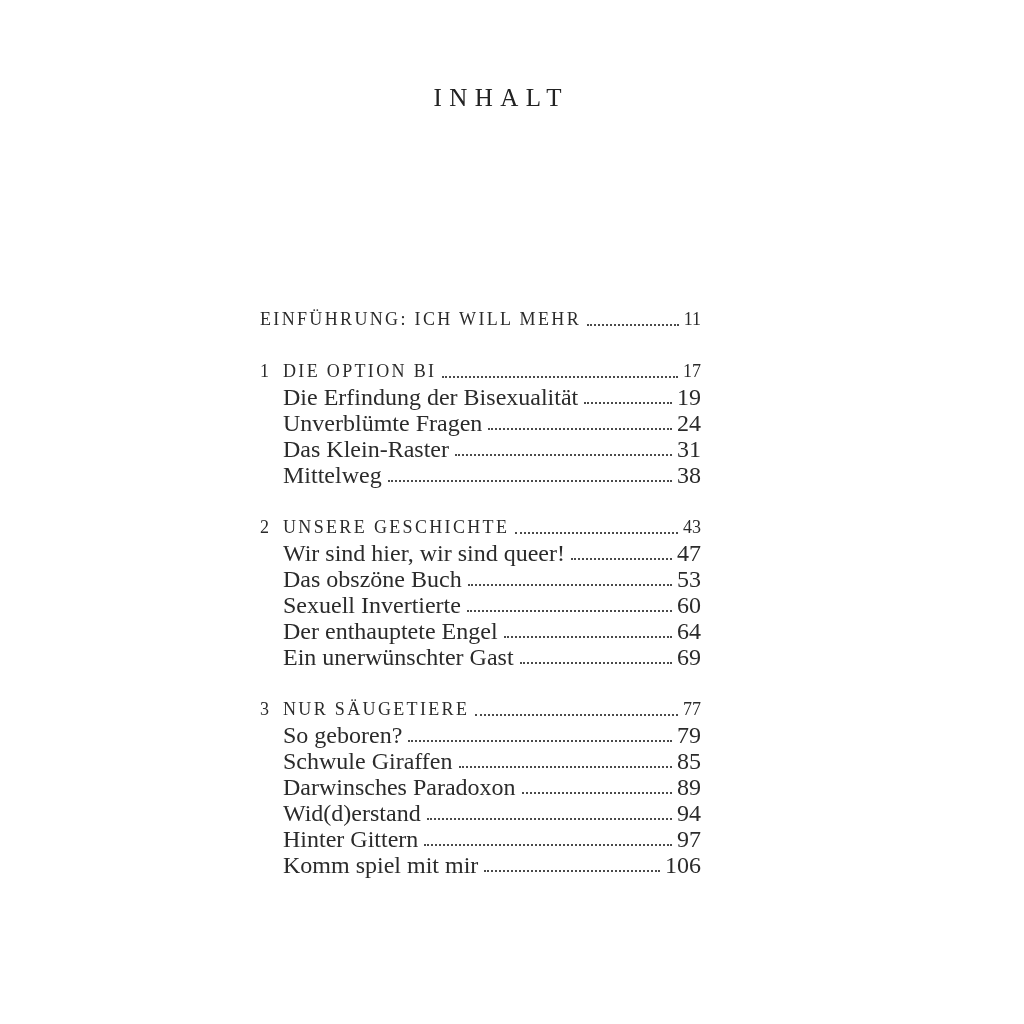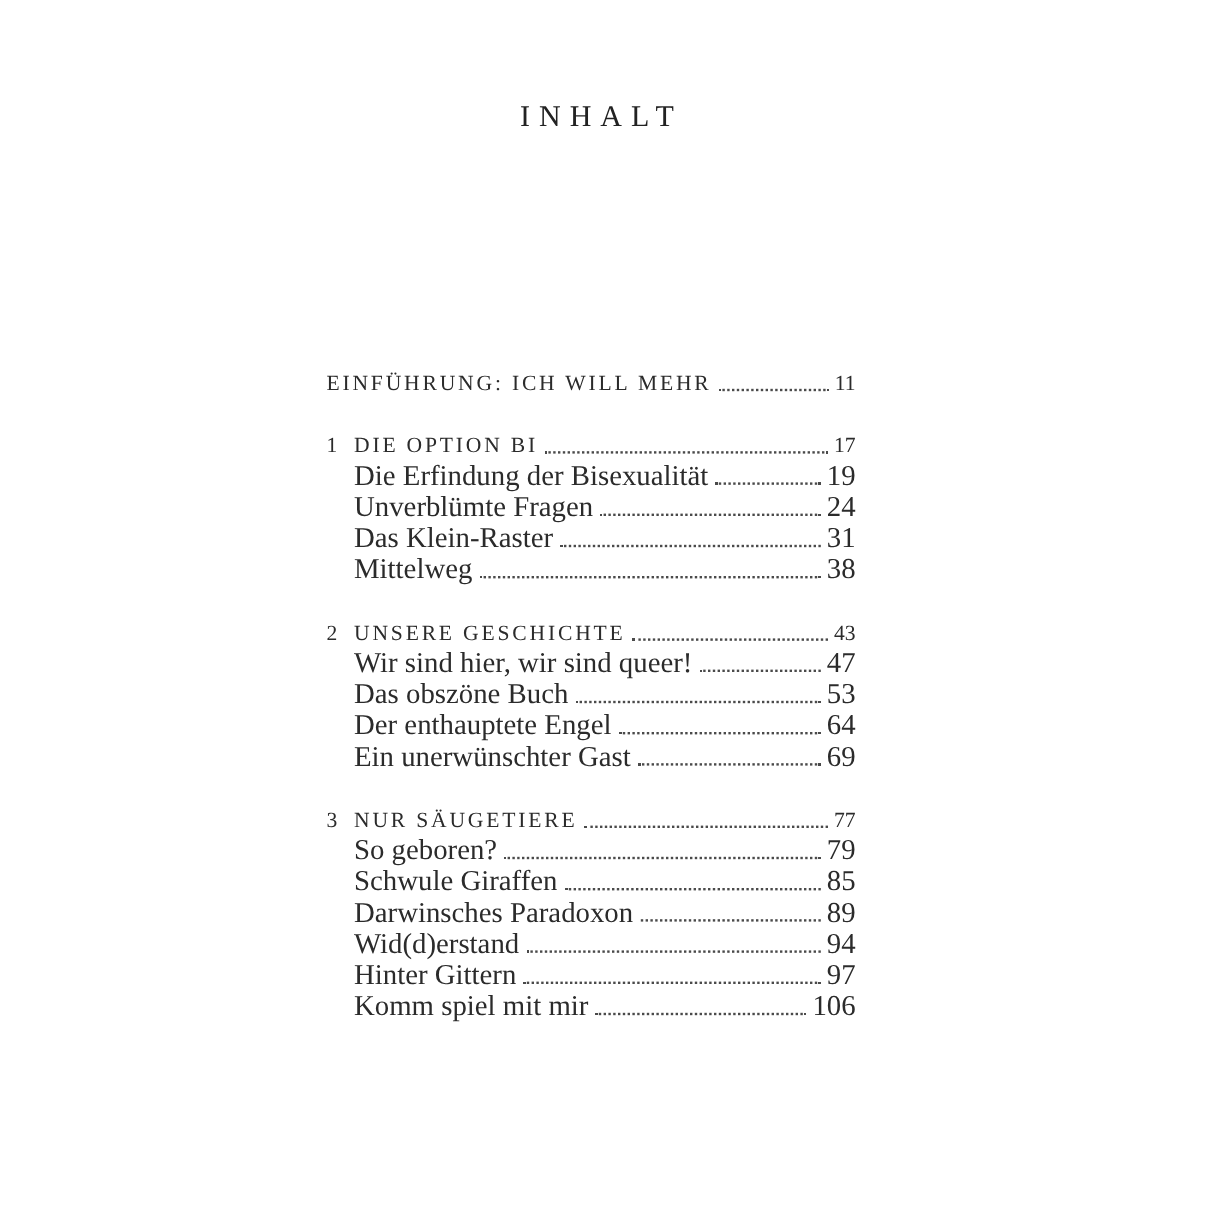--- a/index.html
+++ b/index.html
@@ -24,21 +24,21 @@
     font-size: 25px;
     font-weight: normal;
     letter-spacing: 0.30em;
     text-indent: 0.30em; 
     color: #222222;
     margin: 0;
   }
   .toc {
     position: absolute;
     top: 306px;
-    left: 272px;
+    left: 260px;
     width: 441px;
   }
   .row {
     display: flex;
     align-items: baseline;
     line-height: 26px;
     font-size: 24px;
   }
   .row.caps {
     font-size: 18px;
@@ -121,20 +121,25 @@
     <span class="label">Wir sind hier, wir sind queer!</span>
     <span class="leader"></span>
     <span class="pageno">47</span>
   </div>
   <div class="row entry">
     <span class="label">Das obszöne Buch</span>
     <span class="leader"></span>
     <span class="pageno">53</span>
   </div>
   <div class="row entry">
+    <span class="label">Sexuell Invertierte</span>
+    <span class="leader"></span>
+    <span class="pageno">60</span>
+  </div>
+  <div class="row entry">
     <span class="label">Der enthauptete Engel</span>
     <span class="leader"></span>
     <span class="pageno">64</span>
   </div>
   <div class="row entry">
     <span class="label">Ein unerwünschter Gast</span>
     <span class="leader"></span>
     <span class="pageno">69</span>
   </div>
 

